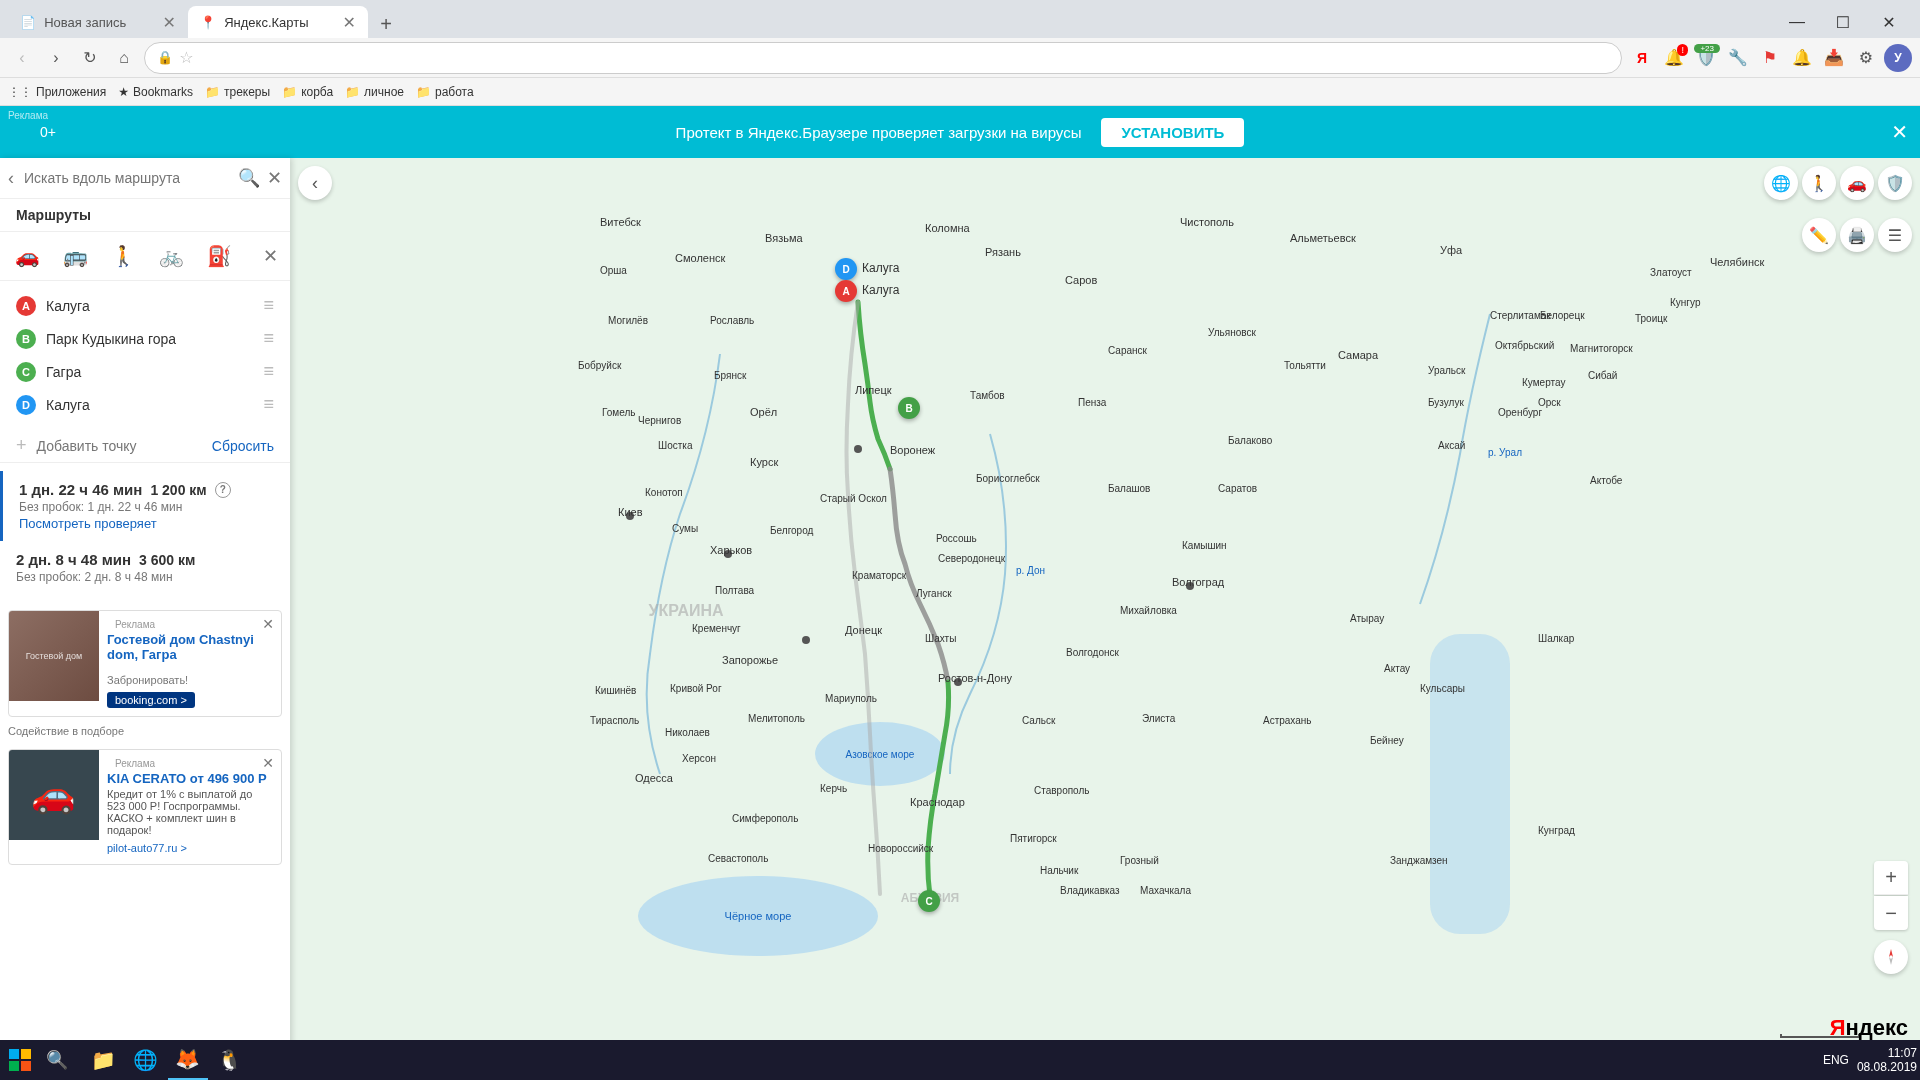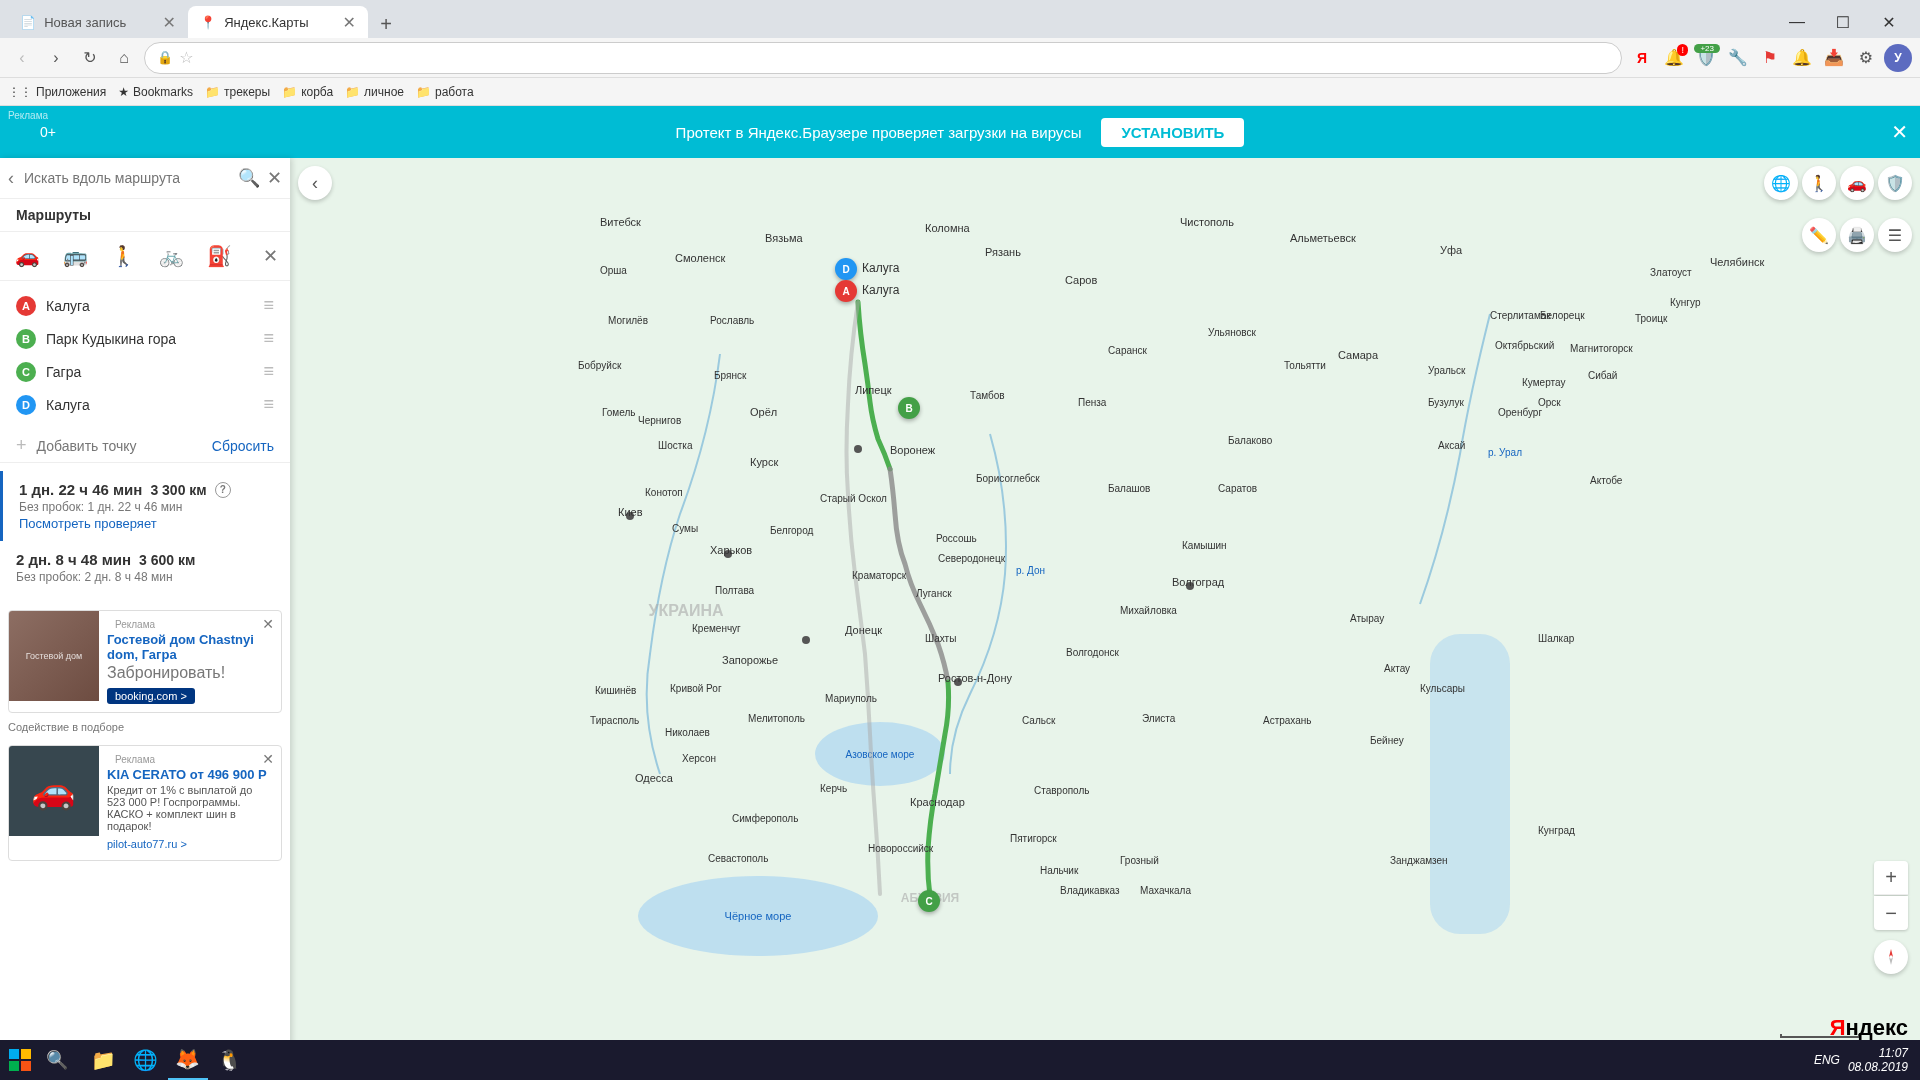--- a/index.html
+++ b/index.html
@@ -81,21 +81,21 @@
     .route-subtitle { font-size: 12px; color: #777; margin-top: 2px; }
     .route-detail-link { font-size: 13px; color: #1565c0; cursor: pointer; margin-top: 2px; display: block; }
 
     
     .sidebar-ad { margin: 8px; border: 1px solid #ddd; border-radius: 4px; overflow: hidden; position: relative; }
     .ad-close-small { position: absolute; right: 4px; top: 4px; font-size: 14px; color: #777; cursor: pointer; background: rgba(255,255,255,0.8); border-radius: 50%; width: 18px; height: 18px; display: flex; align-items: center; justify-content: center; }
     .ad-image { width: 80px; height: 80px; background: #8d6e63; display: flex; align-items: center; justify-content: center; color: white; font-size: 10px; overflow: hidden; flex-shrink: 0; }
     .ad-content-row { display: flex; }
     .ad-content { padding: 8px; flex: 1; }
     .ad-hotel-name { font-size: 13px; color: #1565c0; font-weight: bold; cursor: pointer; }
-    .ad-hotel-action { font-size: 16px; color: #777; margin-top: 2px; }
+    .ad-hotel-action { font-size: 11px; color: #777; margin-top: 12px; }
     .ad-provider { display: inline-block; margin-top: 6px; background: #003580; color: white; font-size: 11px; padding: 2px 8px; border-radius: 3px; cursor: pointer; }
     .ad-label-small { font-size: 10px; color: #999; display: block; padding: 0 8px 2px; }
 
     .sidebar-ad2 { margin: 8px; border: 1px solid #ddd; border-radius: 4px; overflow: hidden; position: relative; }
     .ad2-image { background: #37474f; width: 80px; height: 80px; display: flex; align-items: center; justify-content: center; flex-shrink: 0; }
     .ad2-car { font-size: 36px; }
     .ad2-content { padding: 8px; flex: 1; }
     .ad2-title { font-size: 13px; color: #1565c0; font-weight: bold; cursor: pointer; }
     .ad2-text { font-size: 11px; color: #555; margin-top: 2px; }
     .ad2-provider { display: inline-block; margin-top: 6px; font-size: 11px; color: #1565c0; cursor: pointer; }
@@ -132,21 +132,21 @@
     
     .user-avatar { width: 28px; height: 28px; border-radius: 50%; background: #5c6bc0; display: flex; align-items: center; justify-content: center; color: white; font-size: 12px; font-weight: bold; cursor: pointer; }
 
     
     .taskbar { position: absolute; bottom: 0; left: 0; width: 1920px; height: 40px; background: #1a1a2e; display: flex; align-items: center; z-index: 100; }
     .taskbar-start { width: 40px; height: 40px; display: flex; align-items: center; justify-content: center; cursor: pointer; }
     .taskbar-search { width: 36px; height: 36px; display: flex; align-items: center; justify-content: center; cursor: pointer; color: white; font-size: 18px; }
     .taskbar-apps { display: flex; align-items: center; gap: 2px; padding: 0 8px; }
     .taskbar-app { width: 40px; height: 40px; display: flex; align-items: center; justify-content: center; cursor: pointer; font-size: 20px; }
     .taskbar-app.active { border-bottom: 2px solid #4fc3f7; }
-    .taskbar-right { margin-left: auto; display: flex; align-items: center; gap: 8px; padding-right: 12px; color: white; font-size: 12px; font-style: italic; }
+    .taskbar-right { margin-left: auto; display: flex; align-items: center; gap: 8px; padding-right: 3px; color: white; font-size: 12px; }
     .taskbar-time { display: flex; flex-direction: column; align-items: flex-end; font-size: 12px; color: white; }
 
     
     .map-svg { width: 100%; height: 100%; position: absolute; top: 0; left: 0; }
 
     
     .map-bg { width: 100%; height: 100%; background: #e8f4ea; position: absolute; top: 0; left: 0; }
 
     
     .chevron { font-size: 12px; color: #555; }
@@ -300,21 +300,21 @@
       <span style="font-size:18px; color:#bbb;">+</span>
       <span class="add-point-label">Добавить точку</span>
       <span class="reset-btn">Сбросить</span>
     </div>
 
 
     <div class="route-options">
       <div class="route-option primary">
         <div class="route-time">
           <span>1 дн. 22 ч 46 мин</span>
-          <span class="route-km">3 300 км</span>
+          <span class="route-km">1 200 км</span>
           <div class="route-info-icon">?</div>
         </div>
         <div class="route-subtitle">Без пробок: 1 дн. 22 ч 46 мин</div>
         <span class="route-detail-link">Посмотреть проверяет</span>
       </div>
       <div class="route-option">
         <div class="route-time">
           <span>2 дн. 8 ч 48 мин</span>
           <span class="route-km">3 600 км</span>
         </div>

